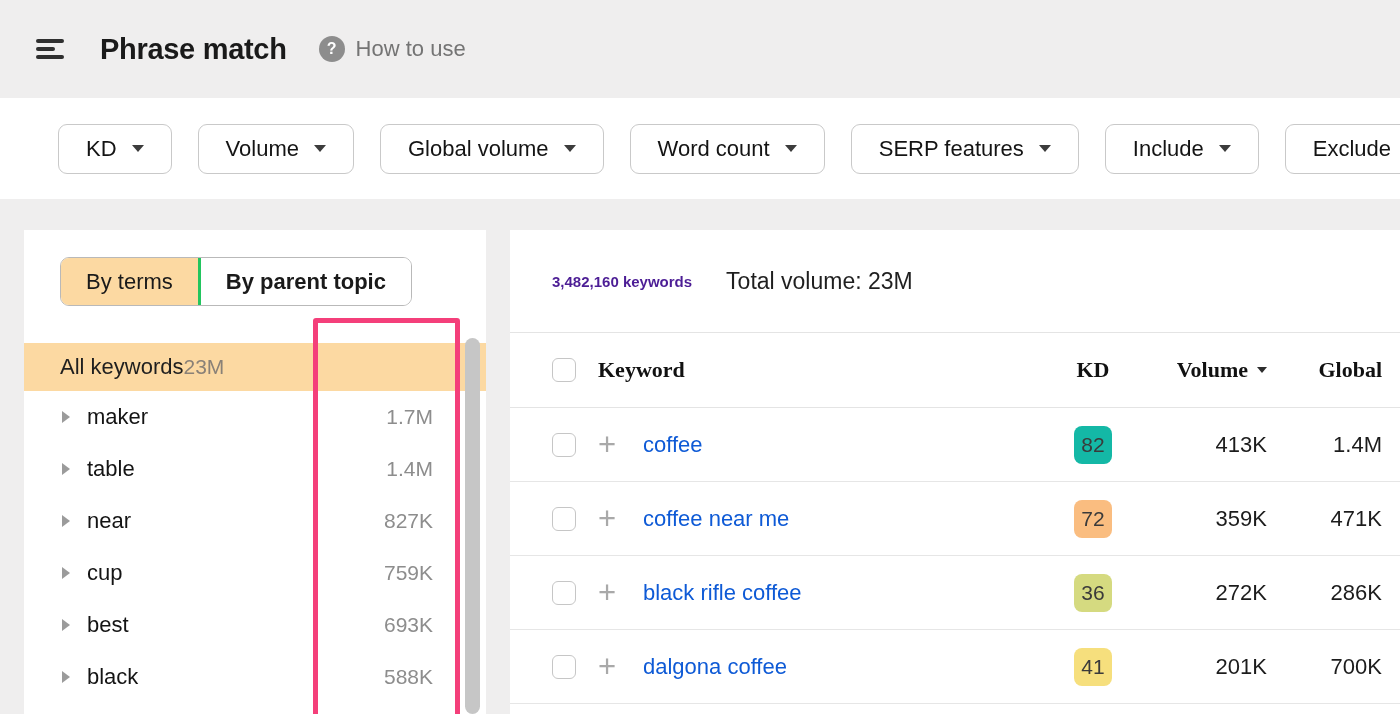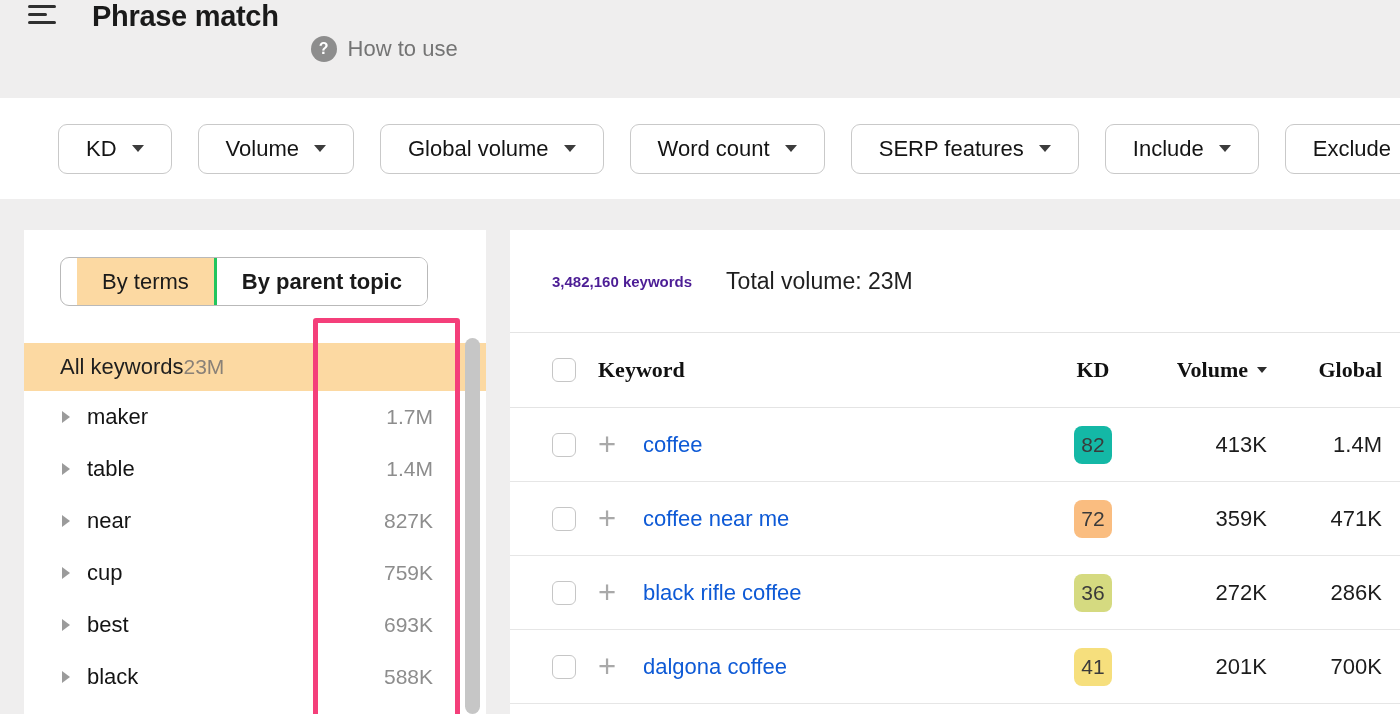--- a/index.html
+++ b/index.html
@@ -5,21 +5,21 @@
   * { margin:0; padding:0; box-sizing:border-box; }
   html,body { width:1400px; height:714px; overflow:hidden; }
   body {
     font-family:"Liberation Sans","DejaVu Sans",sans-serif;
     background:#efeeee;
     position:relative;
     color:#1a1a1a;
   }
 
   
-  .top-header { height:98px; display:flex; padding-left:28px; }
+  .top-header { height:98px; display:flex; align-items:center; padding-left:36px; }
   .hamburger { width:28px; margin-right:36px; cursor:pointer; }
   .hamburger span { display:block; height:3.5px; background:#2f2f2f; border-radius:2px; margin:4.5px 0; }
   .hamburger span:nth-child(1){ width:28px; }
   .hamburger span:nth-child(2){ width:19px; }
   .hamburger span:nth-child(3){ width:28px; }
   .page-title { font-size:29px; font-weight:700; color:#1a1a1a; margin-right:32px; letter-spacing:-0.3px; }
   .help-wrap { display:flex; align-items:center; gap:11px; }
   .help-circle { width:26px; height:26px; border-radius:50%; background:#8d8d8d; color:#fff;
     font-size:16px; font-weight:700; display:flex; align-items:center; justify-content:center; }
   .help-text { font-size:22px; color:#747474; }
@@ -32,21 +32,21 @@
     font-family:inherit; cursor:pointer; white-space:nowrap; }
   .caret-down { width:0; height:0; border-left:6px solid transparent; border-right:6px solid transparent;
     border-top:7px solid #3c3c3c; }
   .caret-down.small { border-left-width:5px; border-right-width:5px; border-top-width:6px; border-top-color:#2d2d2d; }
 
   
   .sidebar { position:absolute; left:24px; top:230px; width:462px; height:484px; background:#fff; overflow:hidden; }
   .tabs { position:absolute; left:36px; top:27px; display:flex; border:1px solid #b9b9b9;
     border-radius:9px; overflow:hidden; height:49px; background:#fff; }
   .tab { display:flex; align-items:center; padding:0 25px; font-size:22px; color:#1a1a1a; cursor:pointer; background:#fff; }
-  .tab.active { background:#fcd9a2;margin-left:16px; }
+  .tab.active { background:#fcd9a2; }
   .tab + .tab { border-left:3px solid #22c55e;font-weight:bold; }
 
   .sidebar-list { position:absolute; top:113px; left:0; right:0; }
   .all-keywords { height:48px; background:#fcd9a2; display:flex; align-items:center;
     padding:0 53px 0 36px; font-size:22px; cursor:pointer; }
   .all-keywords .row-label { color:#1f1f1f; }
   .all-keywords .row-value { color:#8a8177; font-size:21px; }
   .term-row { height:52px; display:flex; align-items:center; padding:0 53px 0 38px; font-size:22px; cursor:pointer; }
   .term-caret { width:0; height:0; border-top:6px solid transparent; border-bottom:6px solid transparent;
     border-left:8px solid #9b9b9b; margin-right:17px; flex:none; }

